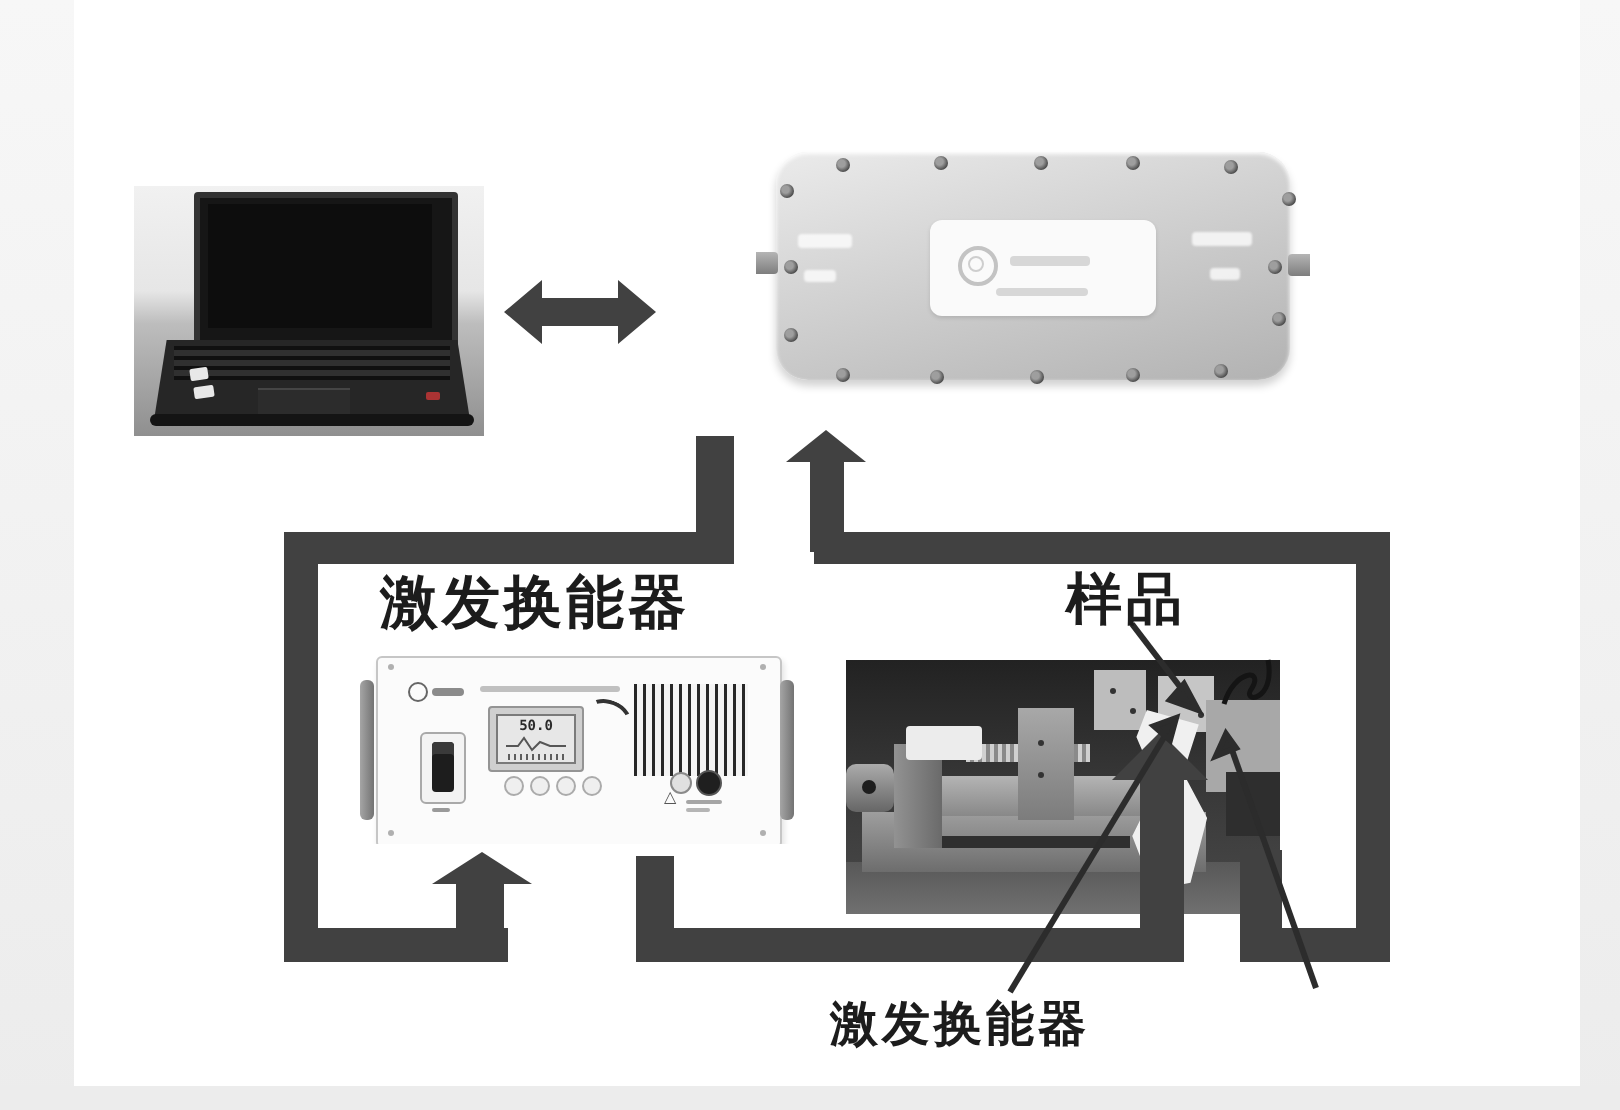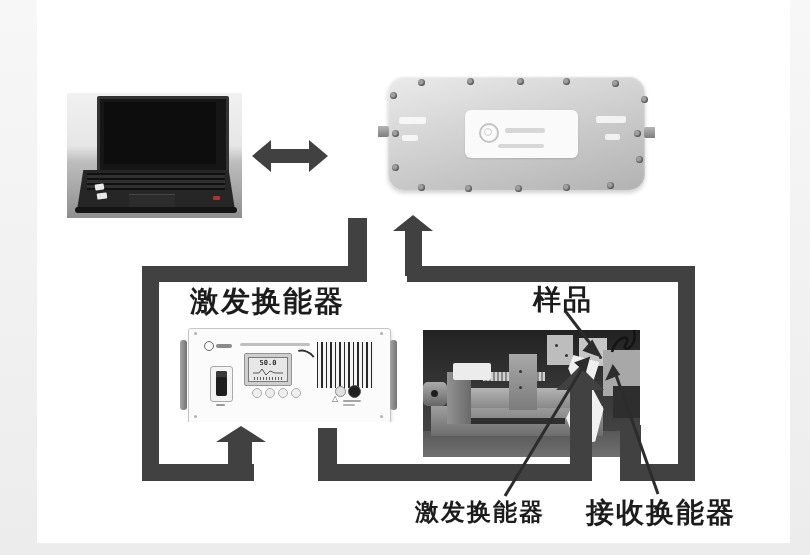--- a/index.html
+++ b/index.html
@@ -72,21 +72,20 @@
 
 <div id="fig">
 
   <div class="margin" style="left:0;top:0;width:37px;height:555px;"></div>
   <div class="margin" style="left:790px;top:0;width:20px;height:555px;"></div>
   <div class="margin" style="left:0;top:543px;width:810px;height:12px;background:#ececec;"></div>
 
   <div class="lbl" style="left:190px;top:282px;font-size:29px;">激发换能器</div>
   <div class="lbl z6" style="left:533px;top:281px;font-size:28px;">样品</div>
   <div class="lbl z6" style="left:415px;top:496px;font-size:24px;">激发换能器</div>
-  <div class="lbl z6" style="left:586px;top:494px;font-size:28px;">接收换能器</div>
 
   <div id="laptop" class="photo">
     <div class="abs lt-screen">
         <div class="abs lt-screen-in"></div>
       </div>
     <div class="abs lt-base">
       <div class="abs lt-kbd"></div>
       <div class="abs lt-pad"></div>
     </div>
     <div class="abs sticker" style="left:28px;top:91px;width:9px;height:6px;transform:rotate(-8deg);"></div>

